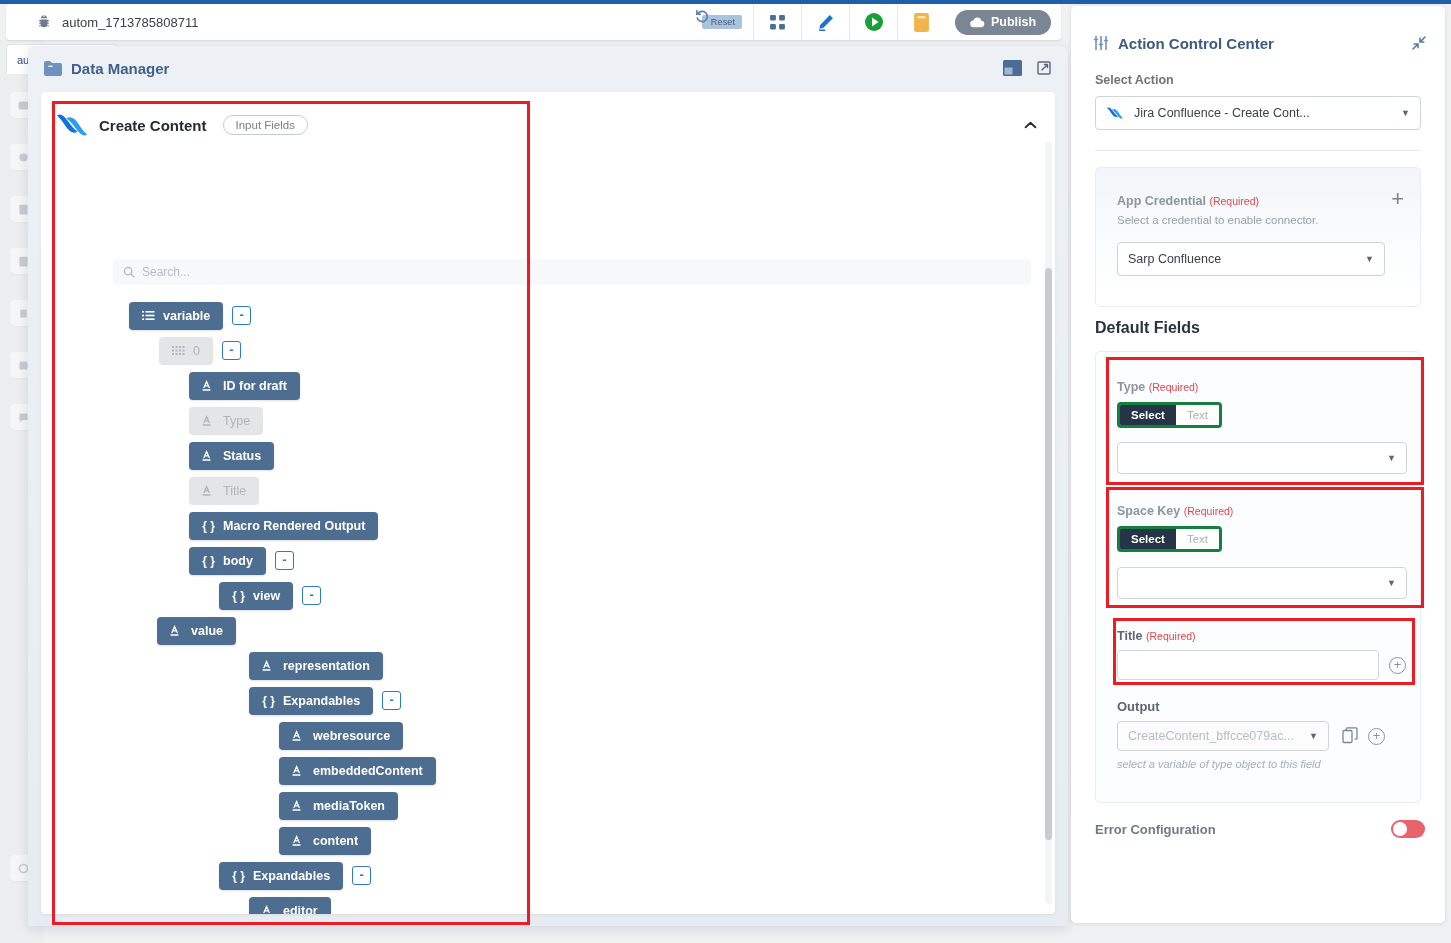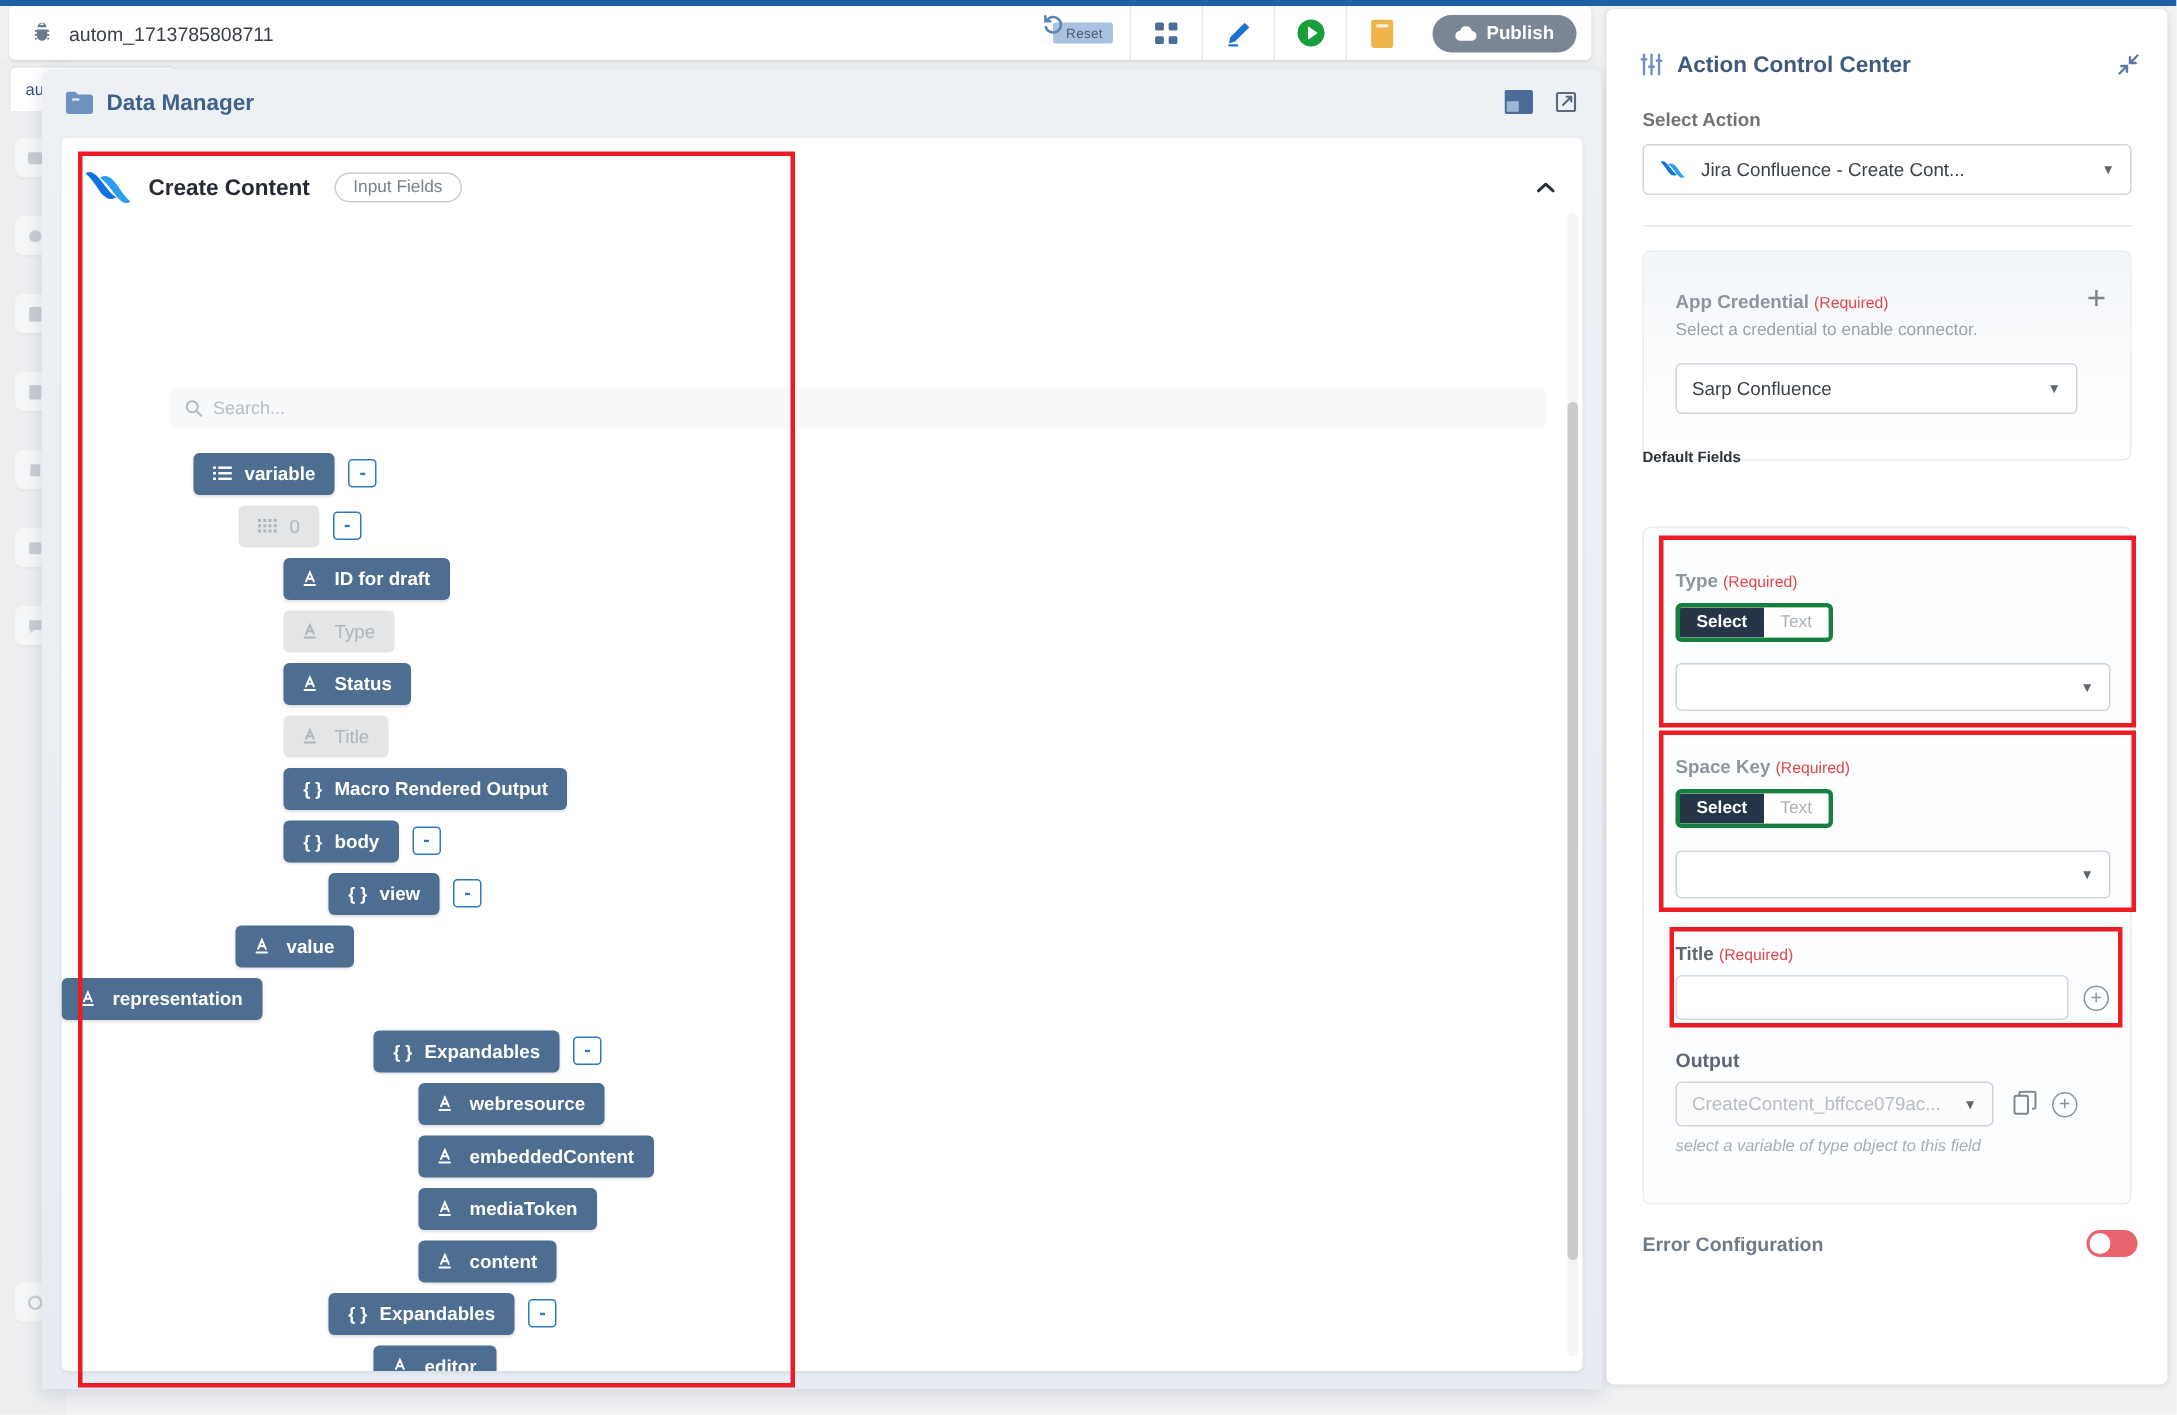--- a/index.html
+++ b/index.html
@@ -16,20 +16,21 @@
     position: absolute; left: 0; top: 0; width: 1451px; height: 4px;
     background: #1f5fa8;
   }
 
   
   .topbar {
     position: absolute; left: 6px; top: 4px; width: 1055px; height: 36px;
     background: #ffffff; border-radius: 4px;
     display: flex; align-items: center;
     box-shadow: 0 1px 2px rgba(0,0,0,.10);
+    padding-left: 16px;
   }
   .tb-left { display: flex; align-items: center; gap: 10px; padding-left: 14px; flex: 1; }
   .bug-icon { width: 16px; height: 16px; color: #6b7b8c; display: block; }
   .tb-title { font-size: 13px; color: #3a3f47; }
   .tb-right { display: flex; align-items: center; height: 100%; padding-right: 10px; }
   .tb-btn {
     width: 48px; height: 36px;
     display: flex; align-items: center; justify-content: center;
     border-left: 1px solid #e6e8ec; position: relative;
   }
@@ -198,21 +199,21 @@
   }
   .cc-lbl { position: absolute; left: 21px; top: 26px; font-size: 12.5px; color: #8d959e; font-weight: 600; }
   .req { color: #e0474c; font-size: 10.5px; font-weight: 400; }
   .cc-sub { position: absolute; left: 21px; top: 46px; font-size: 11.5px; color: #9aa1a9; }
   .cc-plus {
     position: absolute; right: 16px; top: 22px; font-size: 22px; color: #7c848d;
     line-height: 18px; cursor: pointer;
   }
   #cred-dd { left: 21px; top: 74px; width: 268px; height: 34px; }
 
-  .df-title { position: absolute; left: 24px; top: 294px; font-size: 10px; font-weight: 700; color: #2b323b; }
+  .df-title { position: absolute; left: 24px; top: 313px; font-size: 16px; font-weight: 700; color: #2b323b; }
 
   .fields-card {
     position: absolute; left: 24px; top: 345px; width: 326px; height: 452px;
     background: #fcfdfe; border: 1px solid #e9ecf0; border-radius: 5px;
   }
   .f-lbl { position: absolute; font-size: 12.5px; color: #8d959e; font-weight: 600; }
   .seg {
     position: absolute; height: 26px; border: 3px solid #15803d; border-radius: 4px;
     overflow: hidden; display: flex; background: #fff;
   }
@@ -505,21 +506,21 @@
           <div class="trow" style="padding-left: 116px;">
             <div class="chip">
               <span class="gly">
                 <svg viewBox="0 0 13 11" fill="none" stroke="currentColor" stroke-width="1.3">
                   <path d="M2 7.6 4.6 1.6l2.6 6M2.9 5.8h3.5M1 10h7" stroke-linecap="round"></path>
                 </svg>
               </span>
               <span>value</span>
             </div>
           </div>
-          <div class="trow" style="">
+          <div class="trow" style="padding-left: 208px;">
             <div class="chip">
               <span class="gly">
                 <svg viewBox="0 0 13 11" fill="none" stroke="currentColor" stroke-width="1.3">
                   <path d="M2 7.6 4.6 1.6l2.6 6M2.9 5.8h3.5M1 10h7" stroke-linecap="round"></path>
                 </svg>
               </span>
               <span>representation</span>
             </div>
           </div>
           <div class="trow" style="padding-left: 208px;">

